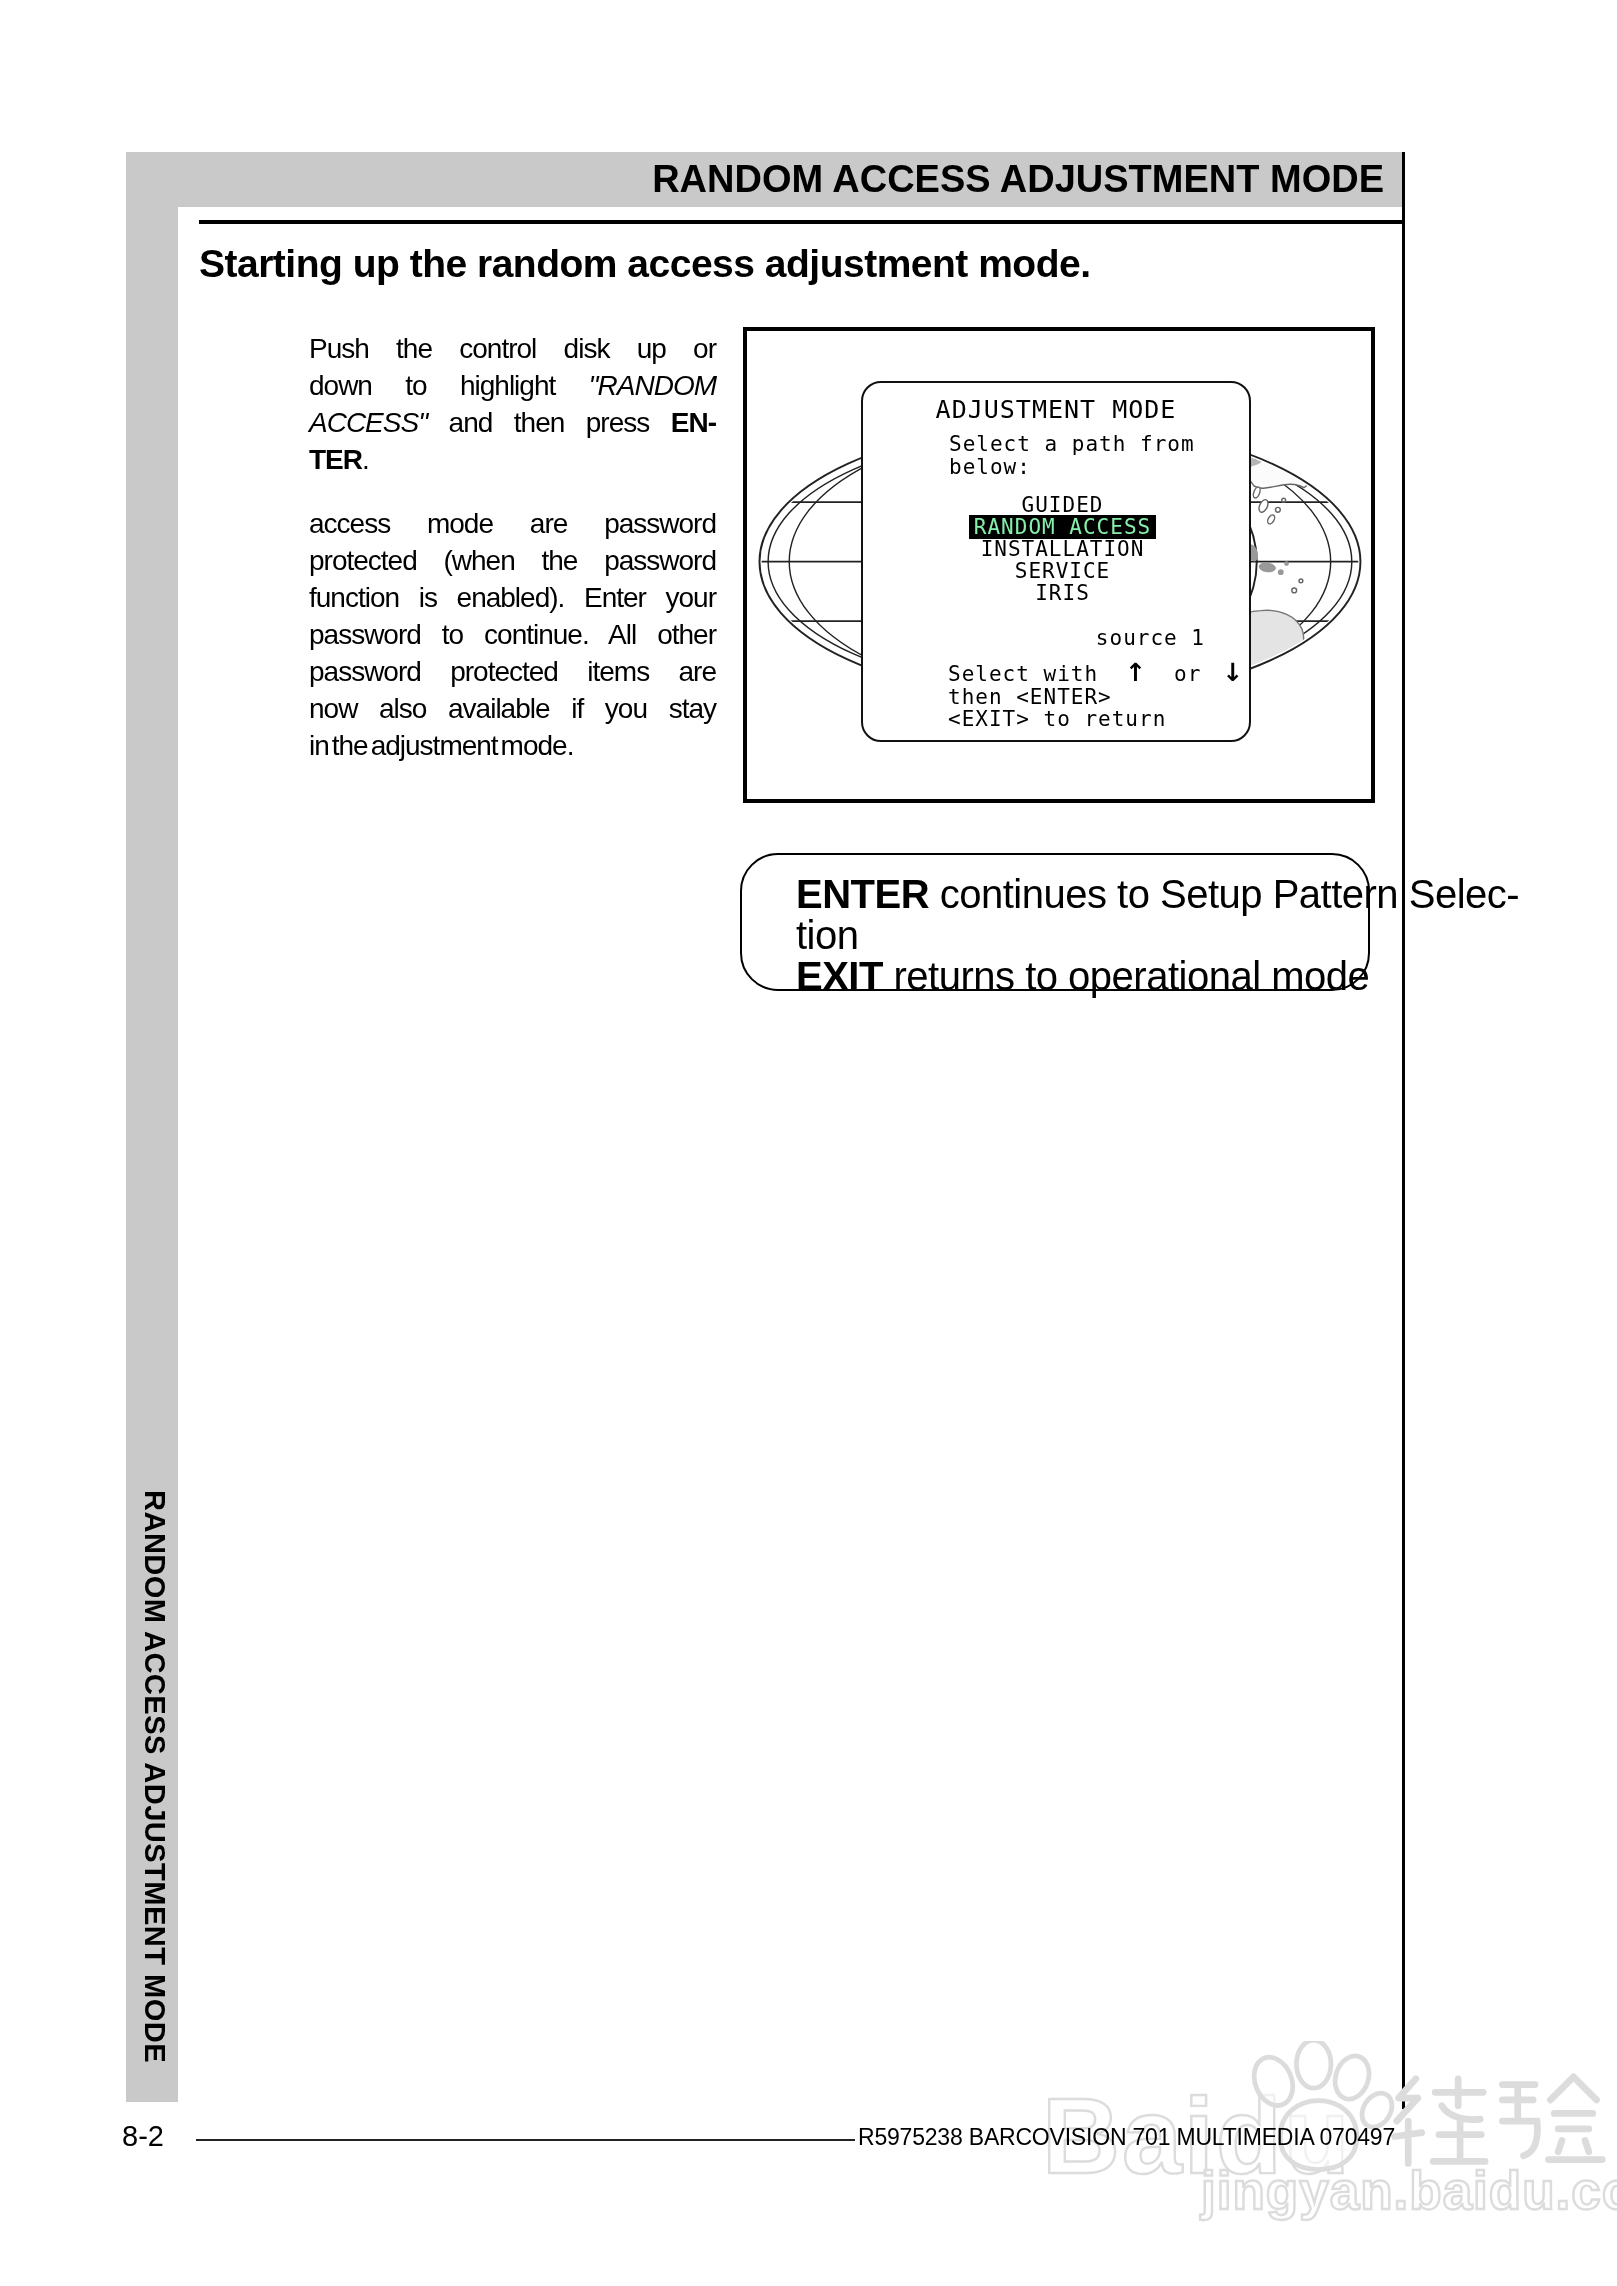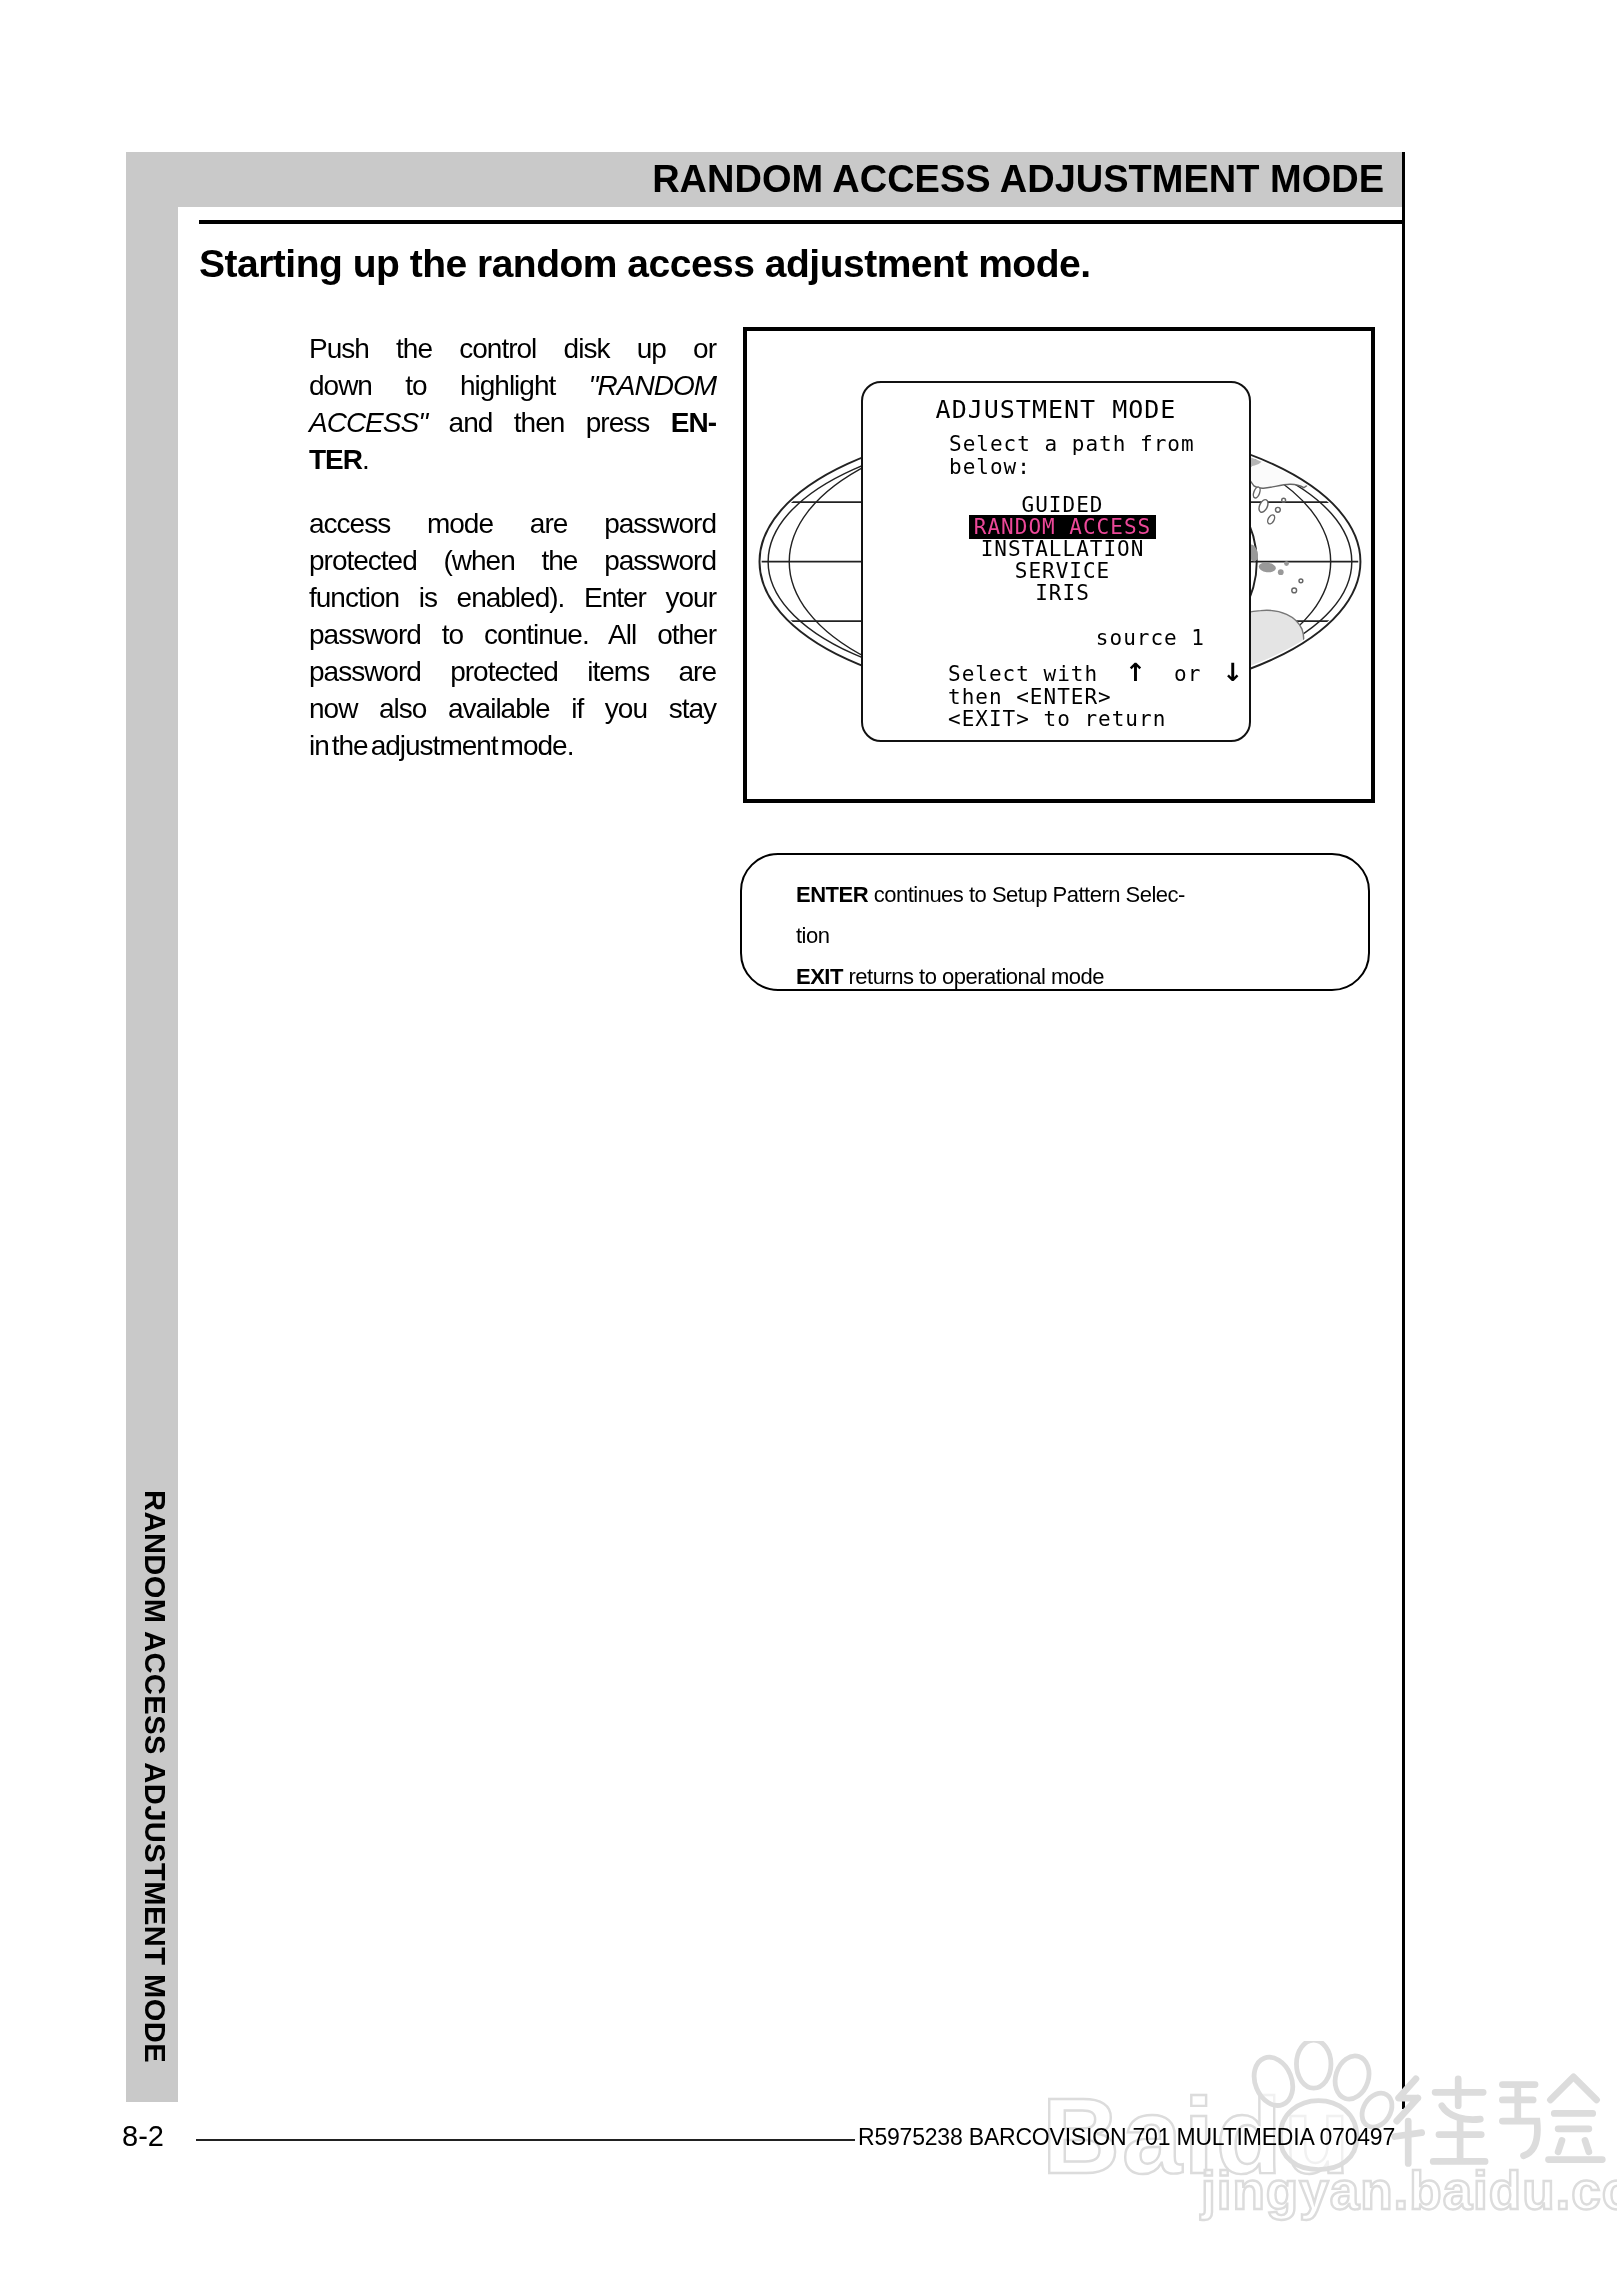--- a/index.html
+++ b/index.html
@@ -40,30 +40,30 @@
           border:4.8px solid #000;background:#fff;}
   .figure svg.globe{position:absolute;left:0;top:0;}
   .panel{position:absolute;left:114px;top:50px;width:386px;height:357px;
          background:#fff;border:2.9px solid #111;border-radius:20px;
          font-family:"DejaVu Sans Mono", monospace;font-size:21px;letter-spacing:1px;}
   .menu-title{position:absolute;left:0;right:0;top:11.5px;text-align:center;
               font-size:25px;letter-spacing:1px;}
   .menu-prompt{position:absolute;left:86px;top:50px;line-height:23px;}
   .menu-items{position:absolute;left:0;right:0;top:111px;text-align:center;line-height:22px;padding-left:13px;}
   .menu-item span{padding:0 4.8px;}
-  .menu-item .sel{background:#000;color:#ec4899;}
+  .menu-item .sel{background:#000;color:#86efac;}
   .menu-source{position:absolute;right:44px;top:227px;margin-top:16px;}
   .menu-hints{position:absolute;left:85px;top:279px;line-height:22.6px;white-space:nowrap;}
   .arrow{font-family:"DejaVu Sans", sans-serif;font-weight:bold;font-size:25px;}
   .sp1{margin-left:27px;} .sp2{margin-left:27px;} .sp3{margin-left:21px;}
 
   
   .notebox{position:absolute;left:740px;top:853px;width:630px;height:138px;
            border:2.9px solid #000;border-radius:38px;box-sizing:border-box;}
-  .notebox .inner{padding:19px 9.6px 0 54px;font-size:22px;line-height:41px;
+  .notebox .inner{padding:19px 9.6px 0 54px;font-size:40px;line-height:41px;
                   letter-spacing:-0.5px;white-space:nowrap;}
 
   
   .side-label{
     position:absolute;left:176px;top:1490px;width:612px;height:42px;
     transform:rotate(90deg);transform-origin:0 0;
     font-size:29px;font-weight:bold;line-height:42px;white-space:nowrap;letter-spacing:0.5px;
   }
 
   

